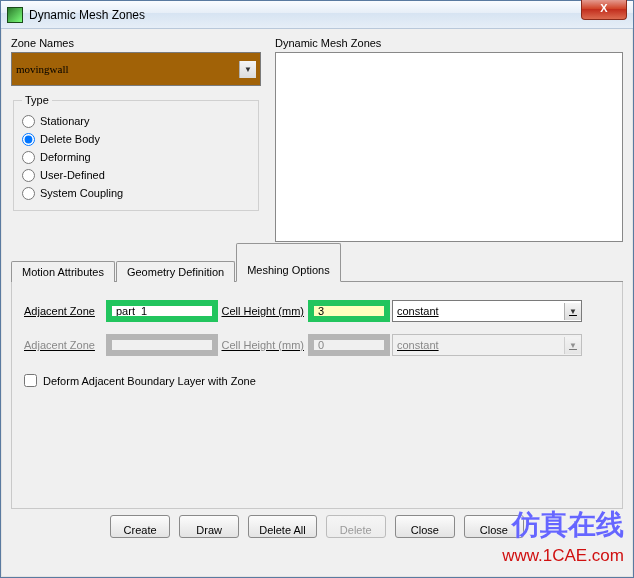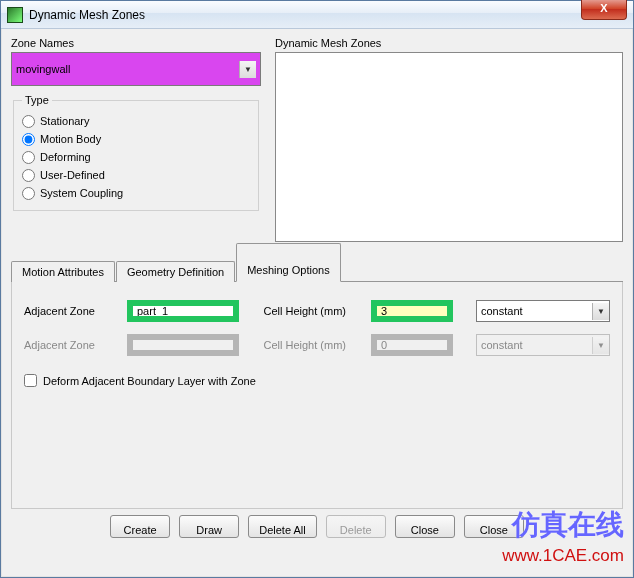--- a/index.html
+++ b/index.html
@@ -65,23 +65,23 @@
   .top-row {
     display: flex;
     gap: 14px;
   }
   .left-col { width: 250px; }
   .label { margin-bottom: 3px; display: block; color:#000; }
   .combo {
     width: 100%;
     height: 22px;
     border: 1px solid #7a7a7a;
-    background: #d946ef;
+    background: #a16207;
     padding: 16px 4px;
-    font-family: Liberation Sans, sans-serif;
+    font-family: Liberation Serif, serif;
     font-size: 11px;
     display:flex;
     align-items:center;
     justify-content:space-between;
     cursor:pointer;
   }
   .combo .arrow {
     width:17px; height:17px;
     border-left:1px solid #b0b0b0;
     background:linear-gradient(to bottom,#f5f5f5,#dcdcdc);
@@ -151,22 +151,23 @@
     border-top: 1px solid #969696;
     padding: 18px 12px 12px 12px;
     margin-top:-1px;
     background:#f0f0f0;
     height: 228px;
     position:relative;
   }
   .grid-row {
     display:flex;
     align-items:center;
-    gap:23px;
+    gap:2px;
     margin-bottom:12px;
+    text-decoration:underline;
   }
   .grid-row label.lbl{
     flex:0 0 80px;
   }
   .grid-row label.lbl2{
     flex:0 0 86px;
     text-align:right;
     padding-right:2px;
   }
   .tinput{
@@ -272,21 +273,21 @@
         </div>
 
         <fieldset class="type">
           <legend>Type</legend>
           <label class="radio-row">
             <input type="radio" name="t" style="">
             <span>Stationary</span>
           </label>
           <label class="radio-row">
             <input type="radio" name="t" checked="" style="">
-            <span>Motion Body</span>
+            <span>Delete Body</span>
           </label>
           <label class="radio-row">
             <input type="radio" name="t" style="">
             <span>Deforming</span>
           </label>
           <label class="radio-row">
             <input type="radio" name="t" style="">
             <span>User-Defined</span>
           </label>
           <label class="radio-row">

